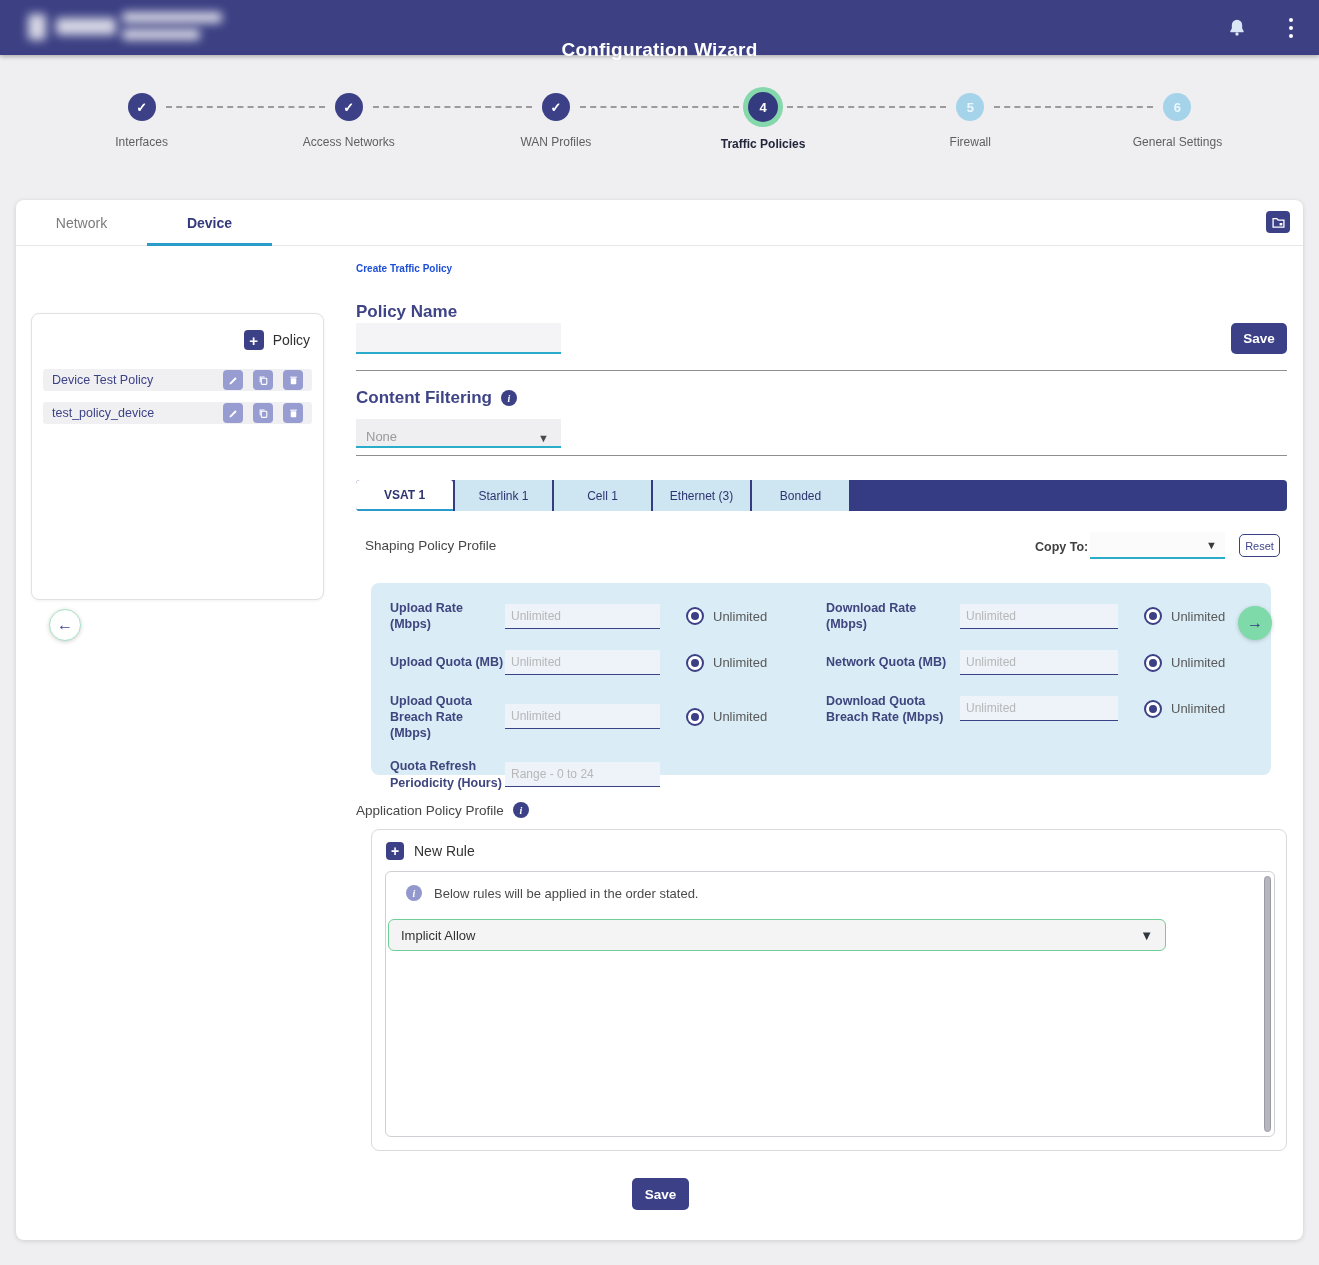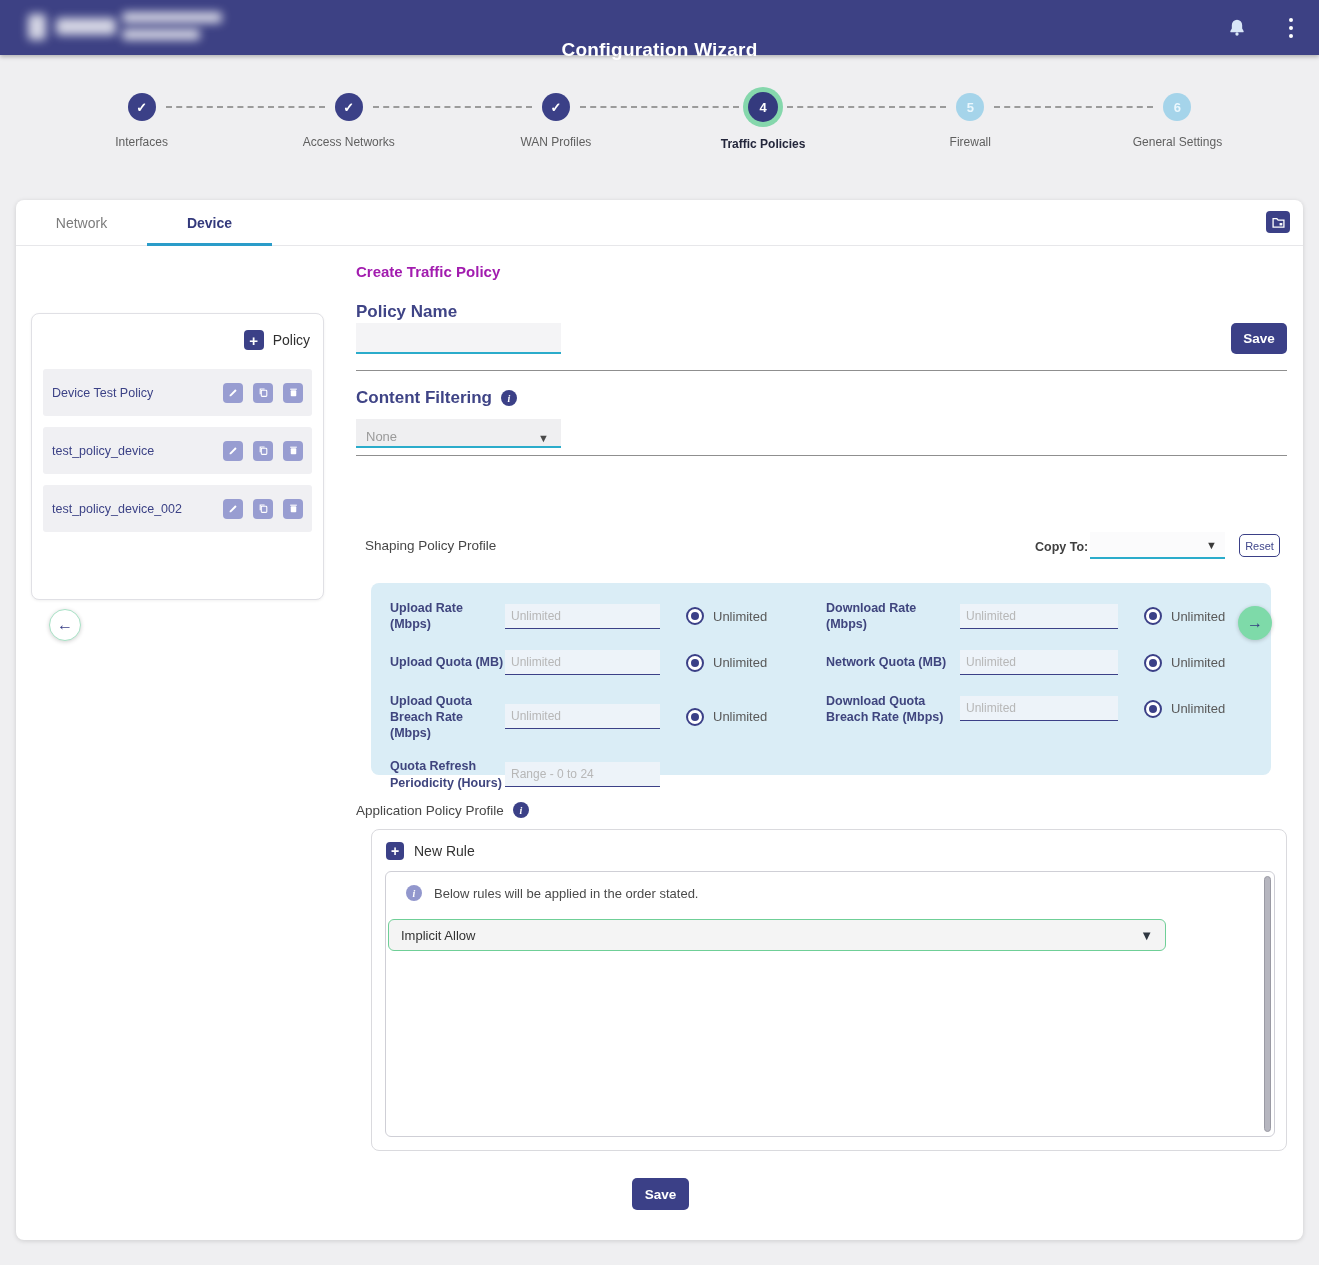--- a/index.html
+++ b/index.html
@@ -75,36 +75,36 @@
     position:absolute; left:15px; top:113px; width:293px; height:287px;
     border:1px solid #e0e0e5; border-radius:8px; background:#fff;
     box-shadow:0 1px 3px rgba(0,0,0,.06);
   }
   .add-policy{ position:absolute; right:13px; top:16px; display:flex; align-items:center; gap:9px; cursor:pointer; }
   .plus-sq{ width:20px; height:20px; background:#3b4087; border-radius:4px; color:#fff;
     display:flex; align-items:center; justify-content:center; font-size:15px; font-weight:bold; line-height:1; }
   .add-policy .txt{ font-size:14px; color:#2f2f2f; }
   .policy-rows{ position:absolute; left:11px; right:11px; top:55px; }
   .policy-row{
-    height:47px; background:#f0f0f3; border-radius:3px; margin-bottom:11px;
+    height:22px; background:#f0f0f3; border-radius:3px; margin-bottom:11px;
     display:flex; align-items:center; padding:0 9px; cursor:pointer;
   }
   .policy-row .pname{ flex:1; font-size:12.5px; color:#3c4286; }
   .row-icons{ display:flex; gap:10px; }
   .ico-btn{ width:20px; height:20px; background:#989dd1; border-radius:4px;
     display:flex; align-items:center; justify-content:center; cursor:pointer; }
   
   .back-btn{
     position:absolute; left:33px; top:409px; width:32px; height:32px; border-radius:50%;
     background:#fff; border:1px solid #a9e2c6; box-shadow:0 1px 4px rgba(0,0,0,.18);
     display:flex; align-items:center; justify-content:center;
     color:#3b4087; font-size:16px; font-weight:bold; cursor:pointer;
   }
   
-  .h-create{ position:absolute; left:340px; top:63px; font-size:15px; font-weight:bold; color:#a21caf; }
+  .h-create{ position:absolute; left:340px; top:63px; font-size:10px; font-weight:bold; color:#1d4ed8; }
   .fld-label{ font-size:17px; font-weight:bold; color:#3f4486; }
   .policy-name-label{ position:absolute; left:340px; top:102px; }
   .policy-name-input{
     position:absolute; left:340px; top:123px; width:205px; height:31px;
     background:#f4f4f6; border:none; border-bottom:2px solid #2baccb; outline:none;
     font-size:13px; padding:0 8px; font-family:"Liberation Sans",sans-serif;
   }
   .btn-navy{
     background:#3b4087; color:#fff; border:none; border-radius:5px;
     font-size:13.5px; font-weight:bold; cursor:pointer; font-family:"Liberation Sans",sans-serif;
@@ -345,42 +345,20 @@
               </svg>
             </span>
           <span class="ico-btn">
               <svg width="11" height="11" viewBox="0 0 20 20" fill="#fff">
                 <rect x="5" y="6" width="10" height="11" rx="1.5"></rect>
                 <rect x="4" y="3" width="12" height="2"></rect>
               </svg>
             </span>
         </span>
       </div>
-      <div class="policy-row">
-        <span class="pname">test_policy_device_002</span>
-        <span class="row-icons">
-          <span class="ico-btn">
-              <svg width="11" height="11" viewBox="0 0 20 20" fill="#fff">
-                <path d="M3 14.5 13.2 4.3l2.5 2.5L5.5 17H3z"></path>
-              </svg>
-            </span>
-          <span class="ico-btn">
-              <svg width="11" height="11" viewBox="0 0 20 20" fill="none" stroke="#fff" stroke-width="2">
-                <rect x="6" y="6" width="10" height="11" rx="1.5"></rect>
-                <path d="M4 13V3.5h8"></path>
-              </svg>
-            </span>
-          <span class="ico-btn">
-              <svg width="11" height="11" viewBox="0 0 20 20" fill="#fff">
-                <rect x="5" y="6" width="10" height="11" rx="1.5"></rect>
-                <rect x="4" y="3" width="12" height="2"></rect>
-              </svg>
-            </span>
-        </span>
-      </div>
     </div>
   </div>
 
   <div class="back-btn">
       <span>←</span>
     </div>
 
   <div class="h-create">Create Traffic Policy</div>
   <div class="fld-label policy-name-label">Policy Name</div>
   <input class="policy-name-input" type="text" placeholder="" style="">
@@ -394,20 +372,27 @@
         <span>i</span>
       </span>
   </div>
   <div class="cf-select">
     <span>None</span>
     <span class="caret">▼</span>
   </div>
 
   <div class="divider div2"></div>
 
+  <div class="iftabs">
+    <div class="iftab active">VSAT 1</div>
+    <div class="iftab">Starlink 1</div>
+    <div class="iftab">Cell 1</div>
+    <div class="iftab">Ethernet (3)</div>
+    <div class="iftab">Bonded</div>
+  </div>
 
   <div class="shaping-title">Shaping Policy Profile</div>
   <div class="copyto-label">Copy To:</div>
   <div class="copy-select">
     <span></span>
     <span class="caret">▼</span>
   </div>
   <button class="reset-btn">Reset</button>
 
   <div class="shaping-panel">

